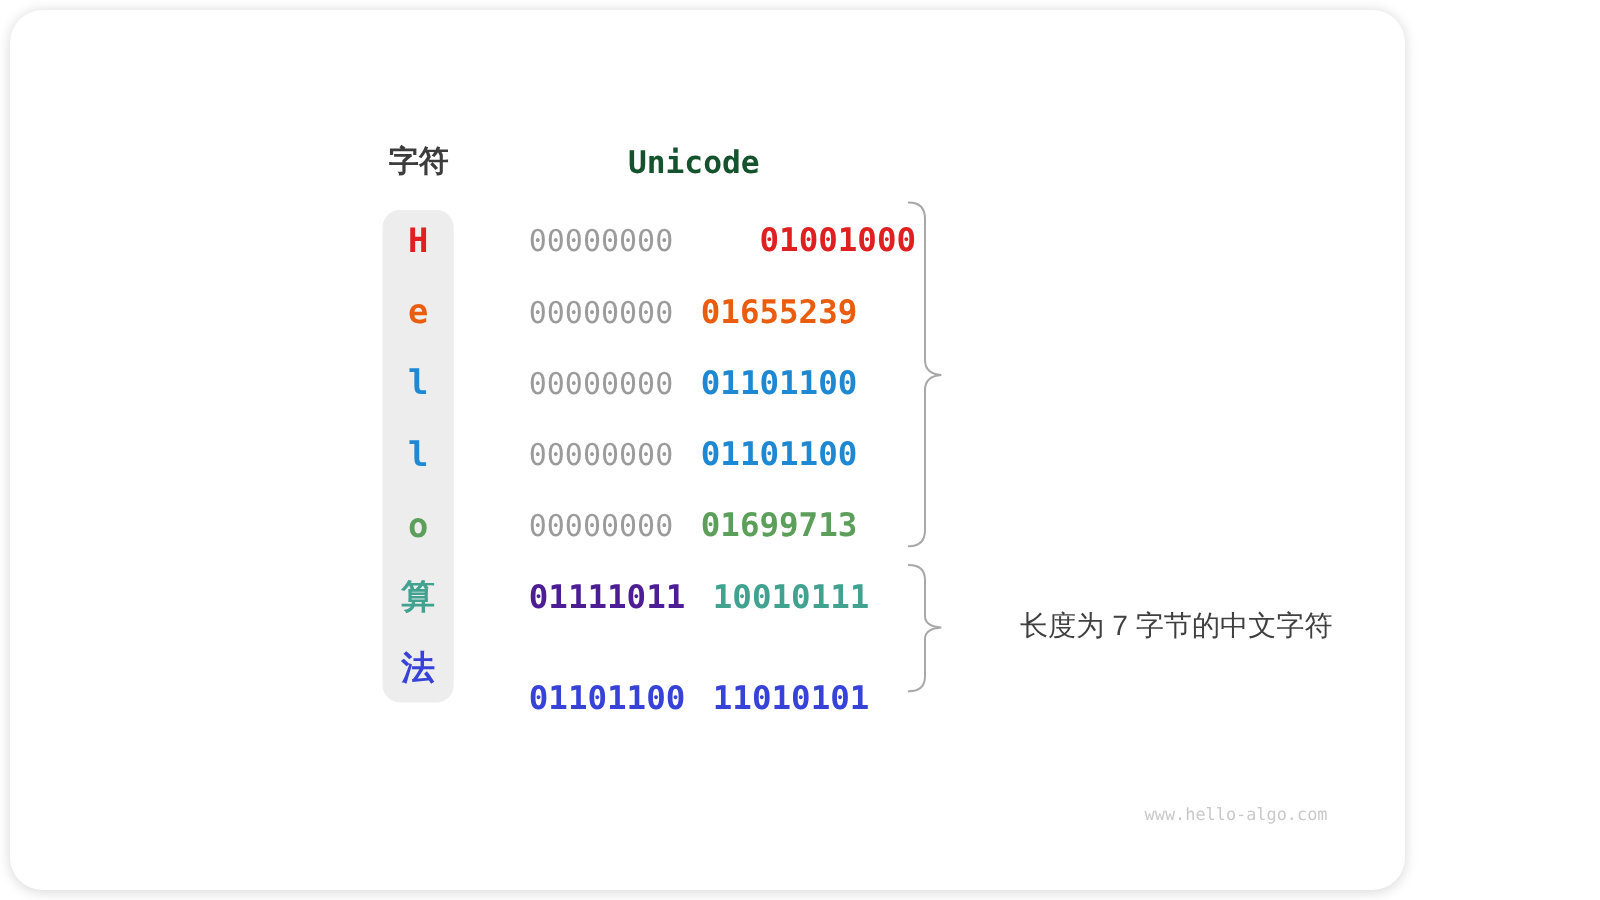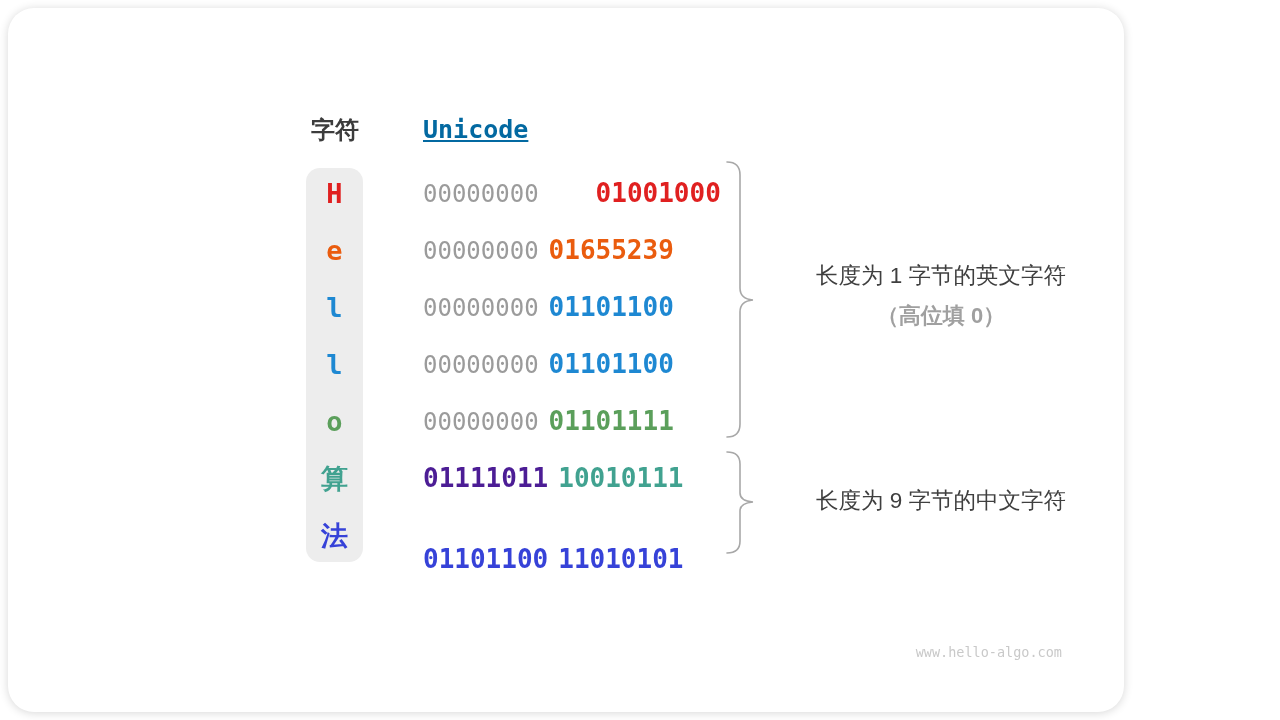--- a/index.html
+++ b/index.html
@@ -15,43 +15,43 @@
   }
 
   
   .hdr-char {
     position: absolute; left: 296px; top: 114px; width: 78px; height: 32px;
     line-height: 32px; text-align: center;
     font-size: 24px; font-weight: 700; color: #3c3c3c;
   }
   .hdr-unicode {
     position: absolute; left: 423px; top: 114px; width: 264px; height: 32px;
-    line-height: 32px; 
+    line-height: 32px; text-align: center;
     font-family: "DejaVu Sans Mono", monospace;
-    font-size: 25px; font-weight: 700; color: #0369a1; text-decoration: underline;
+    font-size: 25px; font-weight: 700; color: #14532d;
   }
 
   
   .char-col-bg {
     position: absolute; left: 306px; top: 168px; width: 57px; height: 394px;
     background: #ededed; border-radius: 14px;
   }
 
   
   .rows { position: absolute; left: 0; top: 164px; width: 1280px; }
   .row { position: relative; height: 57px; width: 100%; }
   .char-cell {
     position: absolute; left: 306px; top: 50%; transform: translateY(-50%);
     width: 57px; text-align: center;
     font-family: "DejaVu Sans Mono", "Liberation Sans", sans-serif;
     font-size: 27px; font-weight: 700; line-height: 1;
   }
   .bytes {
     position: absolute; left: 423px; top: 50%; transform: translateY(-50%);
-    display: flex; align-items: baseline; gap: 10px;
+    display: flex; align-items: baseline; gap: 22px;
     font-family: "DejaVu Sans Mono", monospace; white-space: nowrap;
   }
   .byte { line-height: 1; }
   .byte-gray { font-size: 24px; font-weight: 400; color: #9b9b9b; }
   .byte-colored { font-size: 26px; font-weight: 700; }
 
   
   .braces { position: absolute; left: 715px; top: 155px; }
   .braces path { fill: none; stroke: #a8a8a8; stroke-width: 1.6; stroke-linecap: round; }
 
@@ -115,21 +115,21 @@
       <div class="bytes">
         <span class="byte byte-gray">00000000</span>
         <span class="byte byte-colored" style="color: rgb(30, 136, 210);">01101100</span>
       </div>
     </div>
 
     <div class="row">
       <div class="char-cell" style="color: rgb(91, 159, 91);">o</div>
       <div class="bytes">
         <span class="byte byte-gray">00000000</span>
-        <span class="byte byte-colored" style="color: rgb(91, 159, 91);">01101111</span>
+        <span class="byte byte-colored" style="color: rgb(91, 159, 91);">01699713</span>
       </div>
     </div>
 
     <div class="row">
       <div class="char-cell" style="color: rgb(65, 162, 144);">算</div>
       <div class="bytes">
         <span class="byte byte-colored" style="color: #4c1d95;">01111011</span>
         <span class="byte byte-colored" style="color: rgb(65, 162, 144); text-align: center;">10010111</span>
       </div>
     </div>
@@ -142,23 +142,19 @@
       </div>
     </div>
 
   </div>
 
   <svg class="braces" width="60" height="410" viewBox="0 0 60 410">
     <path d="M 12 7 Q 25 7 25 20 L 25 133 Q 25 144 38 145 Q 25 146 25 157 L 25 269 Q 25 282 12 282"></path>
     <path d="M 12 297 Q 25 297 25 309 L 25 338 Q 25 346 38 347 Q 25 348 25 356 L 25 386 Q 25 398 12 398"></path>
   </svg>
 
-  <div class="annotation annotation-1">
-    <div>长度为 1 字节的英文字符</div>
-    <div class="muted">（高位填 0）</div>
-  </div>
 
   <div class="annotation annotation-2">
-    <div>长度为 9 字节的中文字符</div>
+    <div>长度为 7 字节的中文字符</div>
   </div>
 
   <div class="watermark">www.hello-algo.com</div>
 </div>
 
 </body></html>

